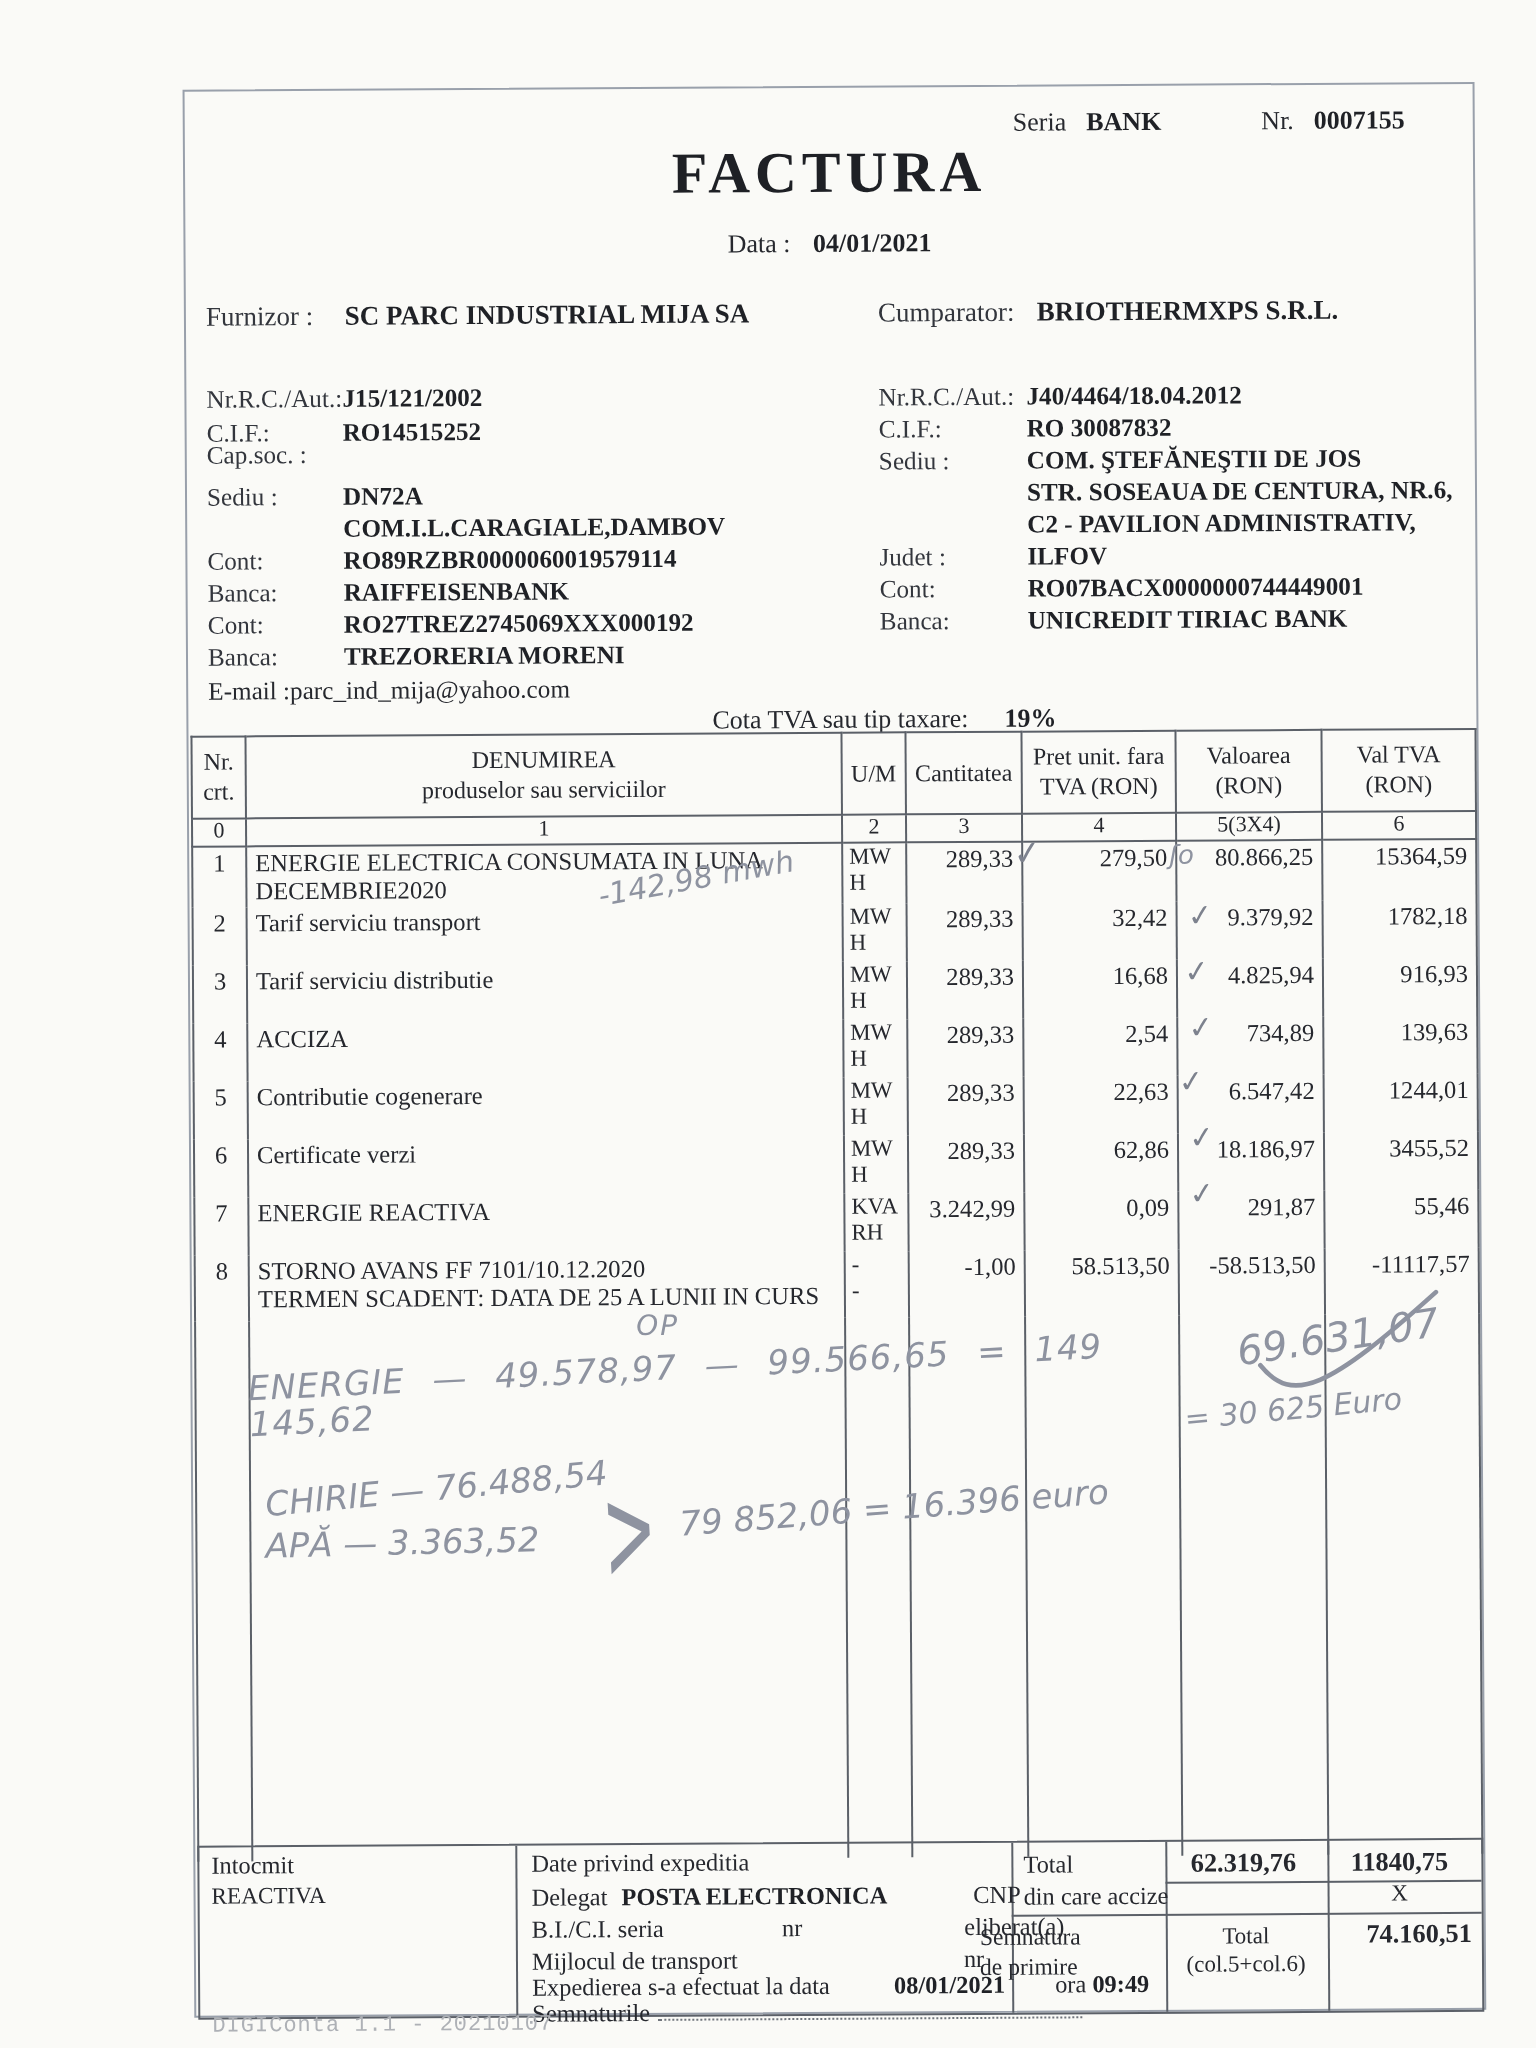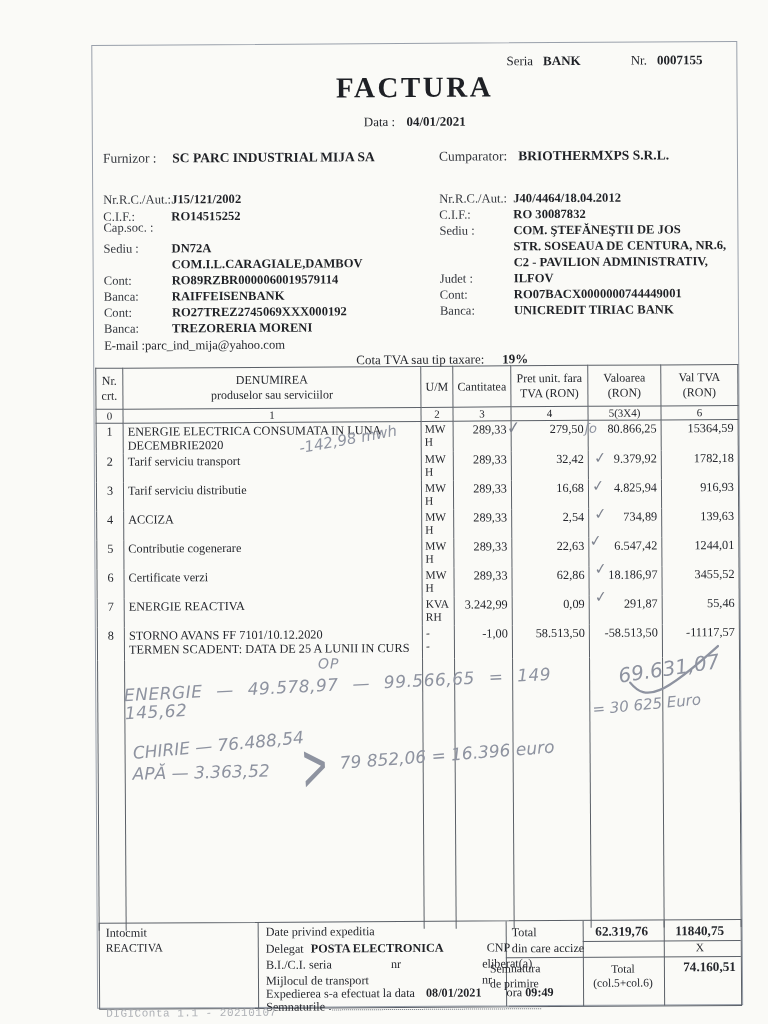--- a/index.html
+++ b/index.html
@@ -282,21 +282,21 @@
         <span>B.I./C.I. seria</span>
         <span style="margin-left:56px">nr</span>
         <span style="margin-left:78px">eliberat(a)</span>
       </div>
       <div class="fx" style="left:166px;top:51px">
         <span>Mijlocul de transport</span>
         <span style="margin-left:110px">nr</span>
       </div>
       <div class="fx" style="left:166px;top:64px">
         <span>Expedierea s-a efectuat la data</span>
-        <b style="margin-left:8px">08/01/2021</b>
+        <b style="margin-left:29px">08/01/2021</b>
         <span style="margin-left:22px">ora</span>
         <b style="">09:49</b>
       </div>
       <div class="fx" style="left:166px;top:77px">
         <span>Semnaturile</span><span class="dots"></span>
       </div>
 
       <div class="fx" style="left:412px;top:4px">Total</div>
       <div class="fx tot-val" style="left:483px;top:3px;width:78px;text-align:center">62.319,76</div>
       <div class="fx tot-val" style="left:564px;top:3px;width:72px;text-align:center">11840,75</div>

